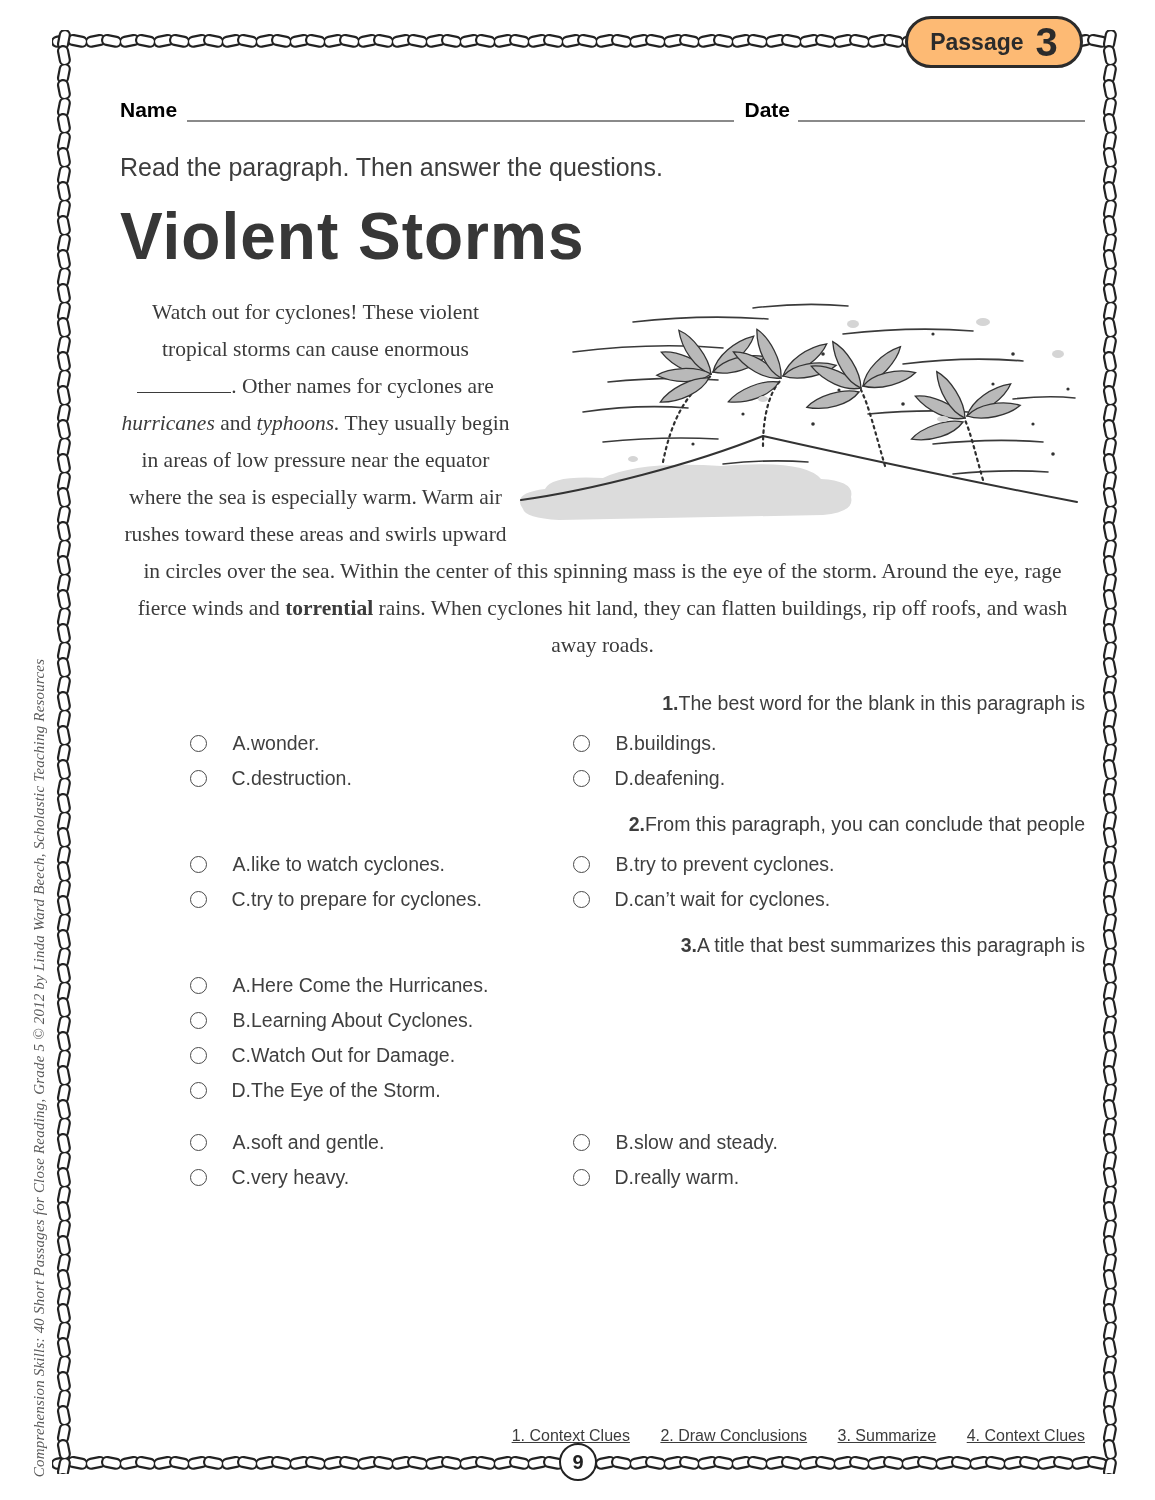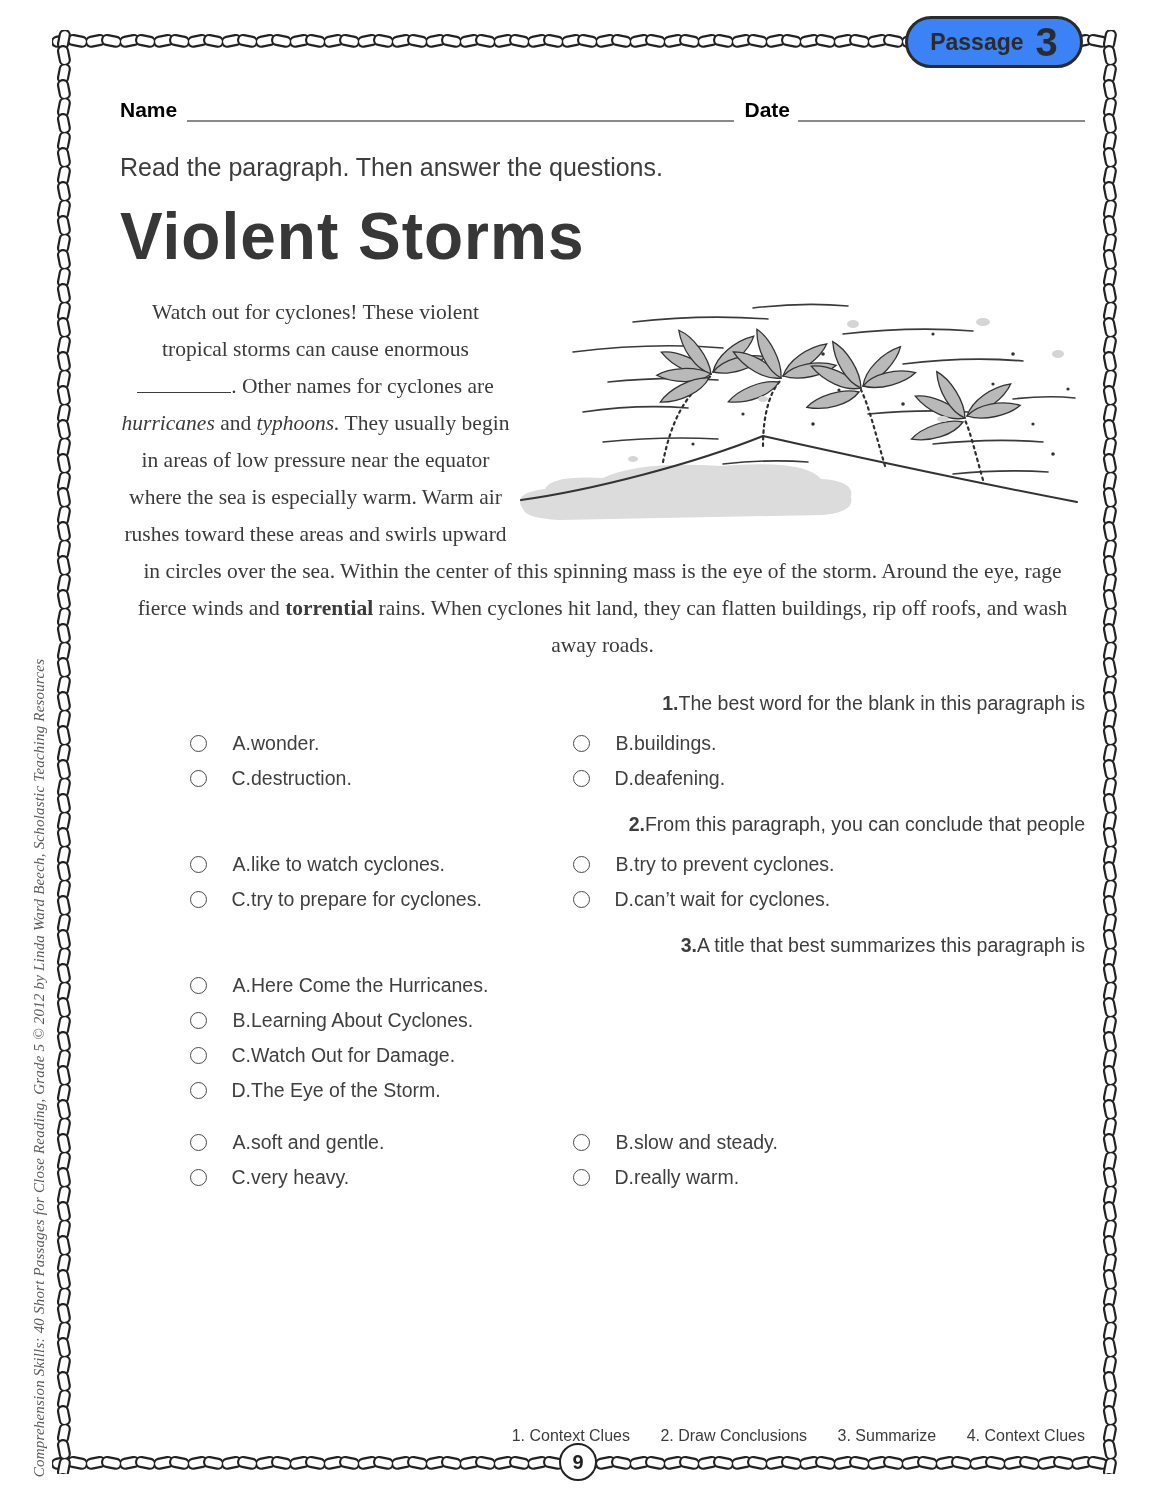--- a/index.html
+++ b/index.html
@@ -7,21 +7,21 @@
   body { position:relative; background:#ffffff; font-family:"Liberation Sans", sans-serif; color:#3a3a3a; overflow:hidden; }
 
   
   .chain { position:absolute; z-index:1; }
   .chain-top    { left:52px;  top:30px;   }
   .chain-bottom { left:52px;  top:1452px; }
   .chain-left   { left:53px;  top:30px;   }
   .chain-right  { left:1099px;top:30px;   }
 
   
-  .badge { position:absolute; left:905px; top:16px; width:178px; height:52px; background:#3b82f6;
+  .badge { position:absolute; left:905px; top:16px; width:178px; height:52px; background:#fdba74;
            border:3px solid #2b2b2b; border-radius:26px; z-index:5;
            display:flex; align-items:center; justify-content:center; gap:12px; }
   .badge .badge-label { font-size:23px; font-weight:bold; color:#2b2b2b; }
   .badge .badge-num   { font-size:40px; font-weight:bold; color:#2b2b2b; line-height:1; }
 
   
   .page-circle { position:absolute; left:559px; top:1443px; width:38px; height:38px; background:#fff;
                  border:2.5px solid #222; border-radius:50%; z-index:5;
                  display:flex; align-items:center; justify-content:center;
                  font-size:20px; font-weight:bold; color:#222; }
@@ -60,21 +60,21 @@
   .q-text b { font-weight:bold; }
   .options { display:grid; grid-template-columns:383px 1fr; margin-left:35px; }
   .options.one-col { grid-template-columns:1fr; }
   .option { display:flex; align-items:center; height:35px; font-size:19.5px; color:#3f3f3f; }
   .radio { width:17px; height:17px; border:1.7px solid #4a4a4a; border-radius:50%; background:#fff;
            flex:0 0 17px; margin-right:13px; }
   .opt-letter { width:31px; flex:0 0 31px; }
 
   
   .skills { position:absolute; right:70px; top:1427px; font-size:16px; color:#3c3c3c; z-index:2; }
-  .skills span { margin-left:26px; }
+  .skills span { margin-left:26px;text-decoration:underline; }
   .skills span:first-child { margin-left:0; }
 </style>
 </head>
 <body>
 
 <svg class="chain chain-top" width="1056" height="22" viewBox="0 0 1056 22">
   <defs>
     <pattern id="chainH" width="34" height="22" patternUnits="userSpaceOnUse">
       <rect x="0" y="6" width="19" height="10" rx="5" fill="#fff" stroke="#222" stroke-width="2.2" transform="rotate(-11 9 11)"></rect>
       <rect x="16" y="6" width="19" height="10" rx="5" fill="#fff" stroke="#222" stroke-width="2.2" transform="rotate(11 26 11)"></rect>

